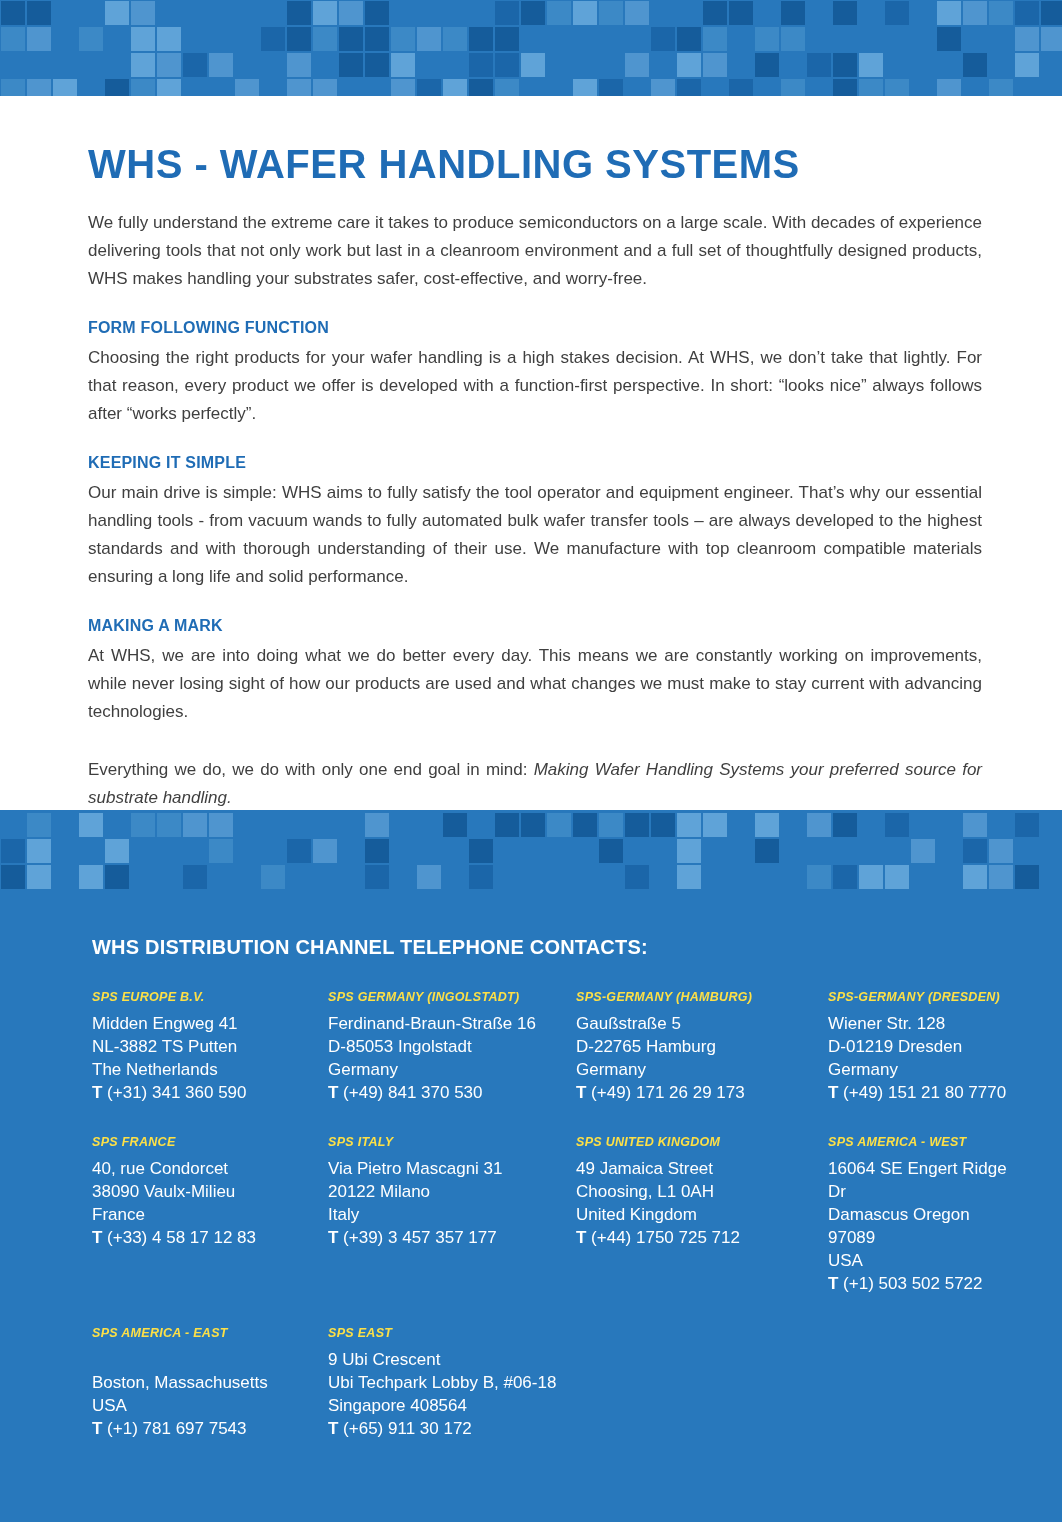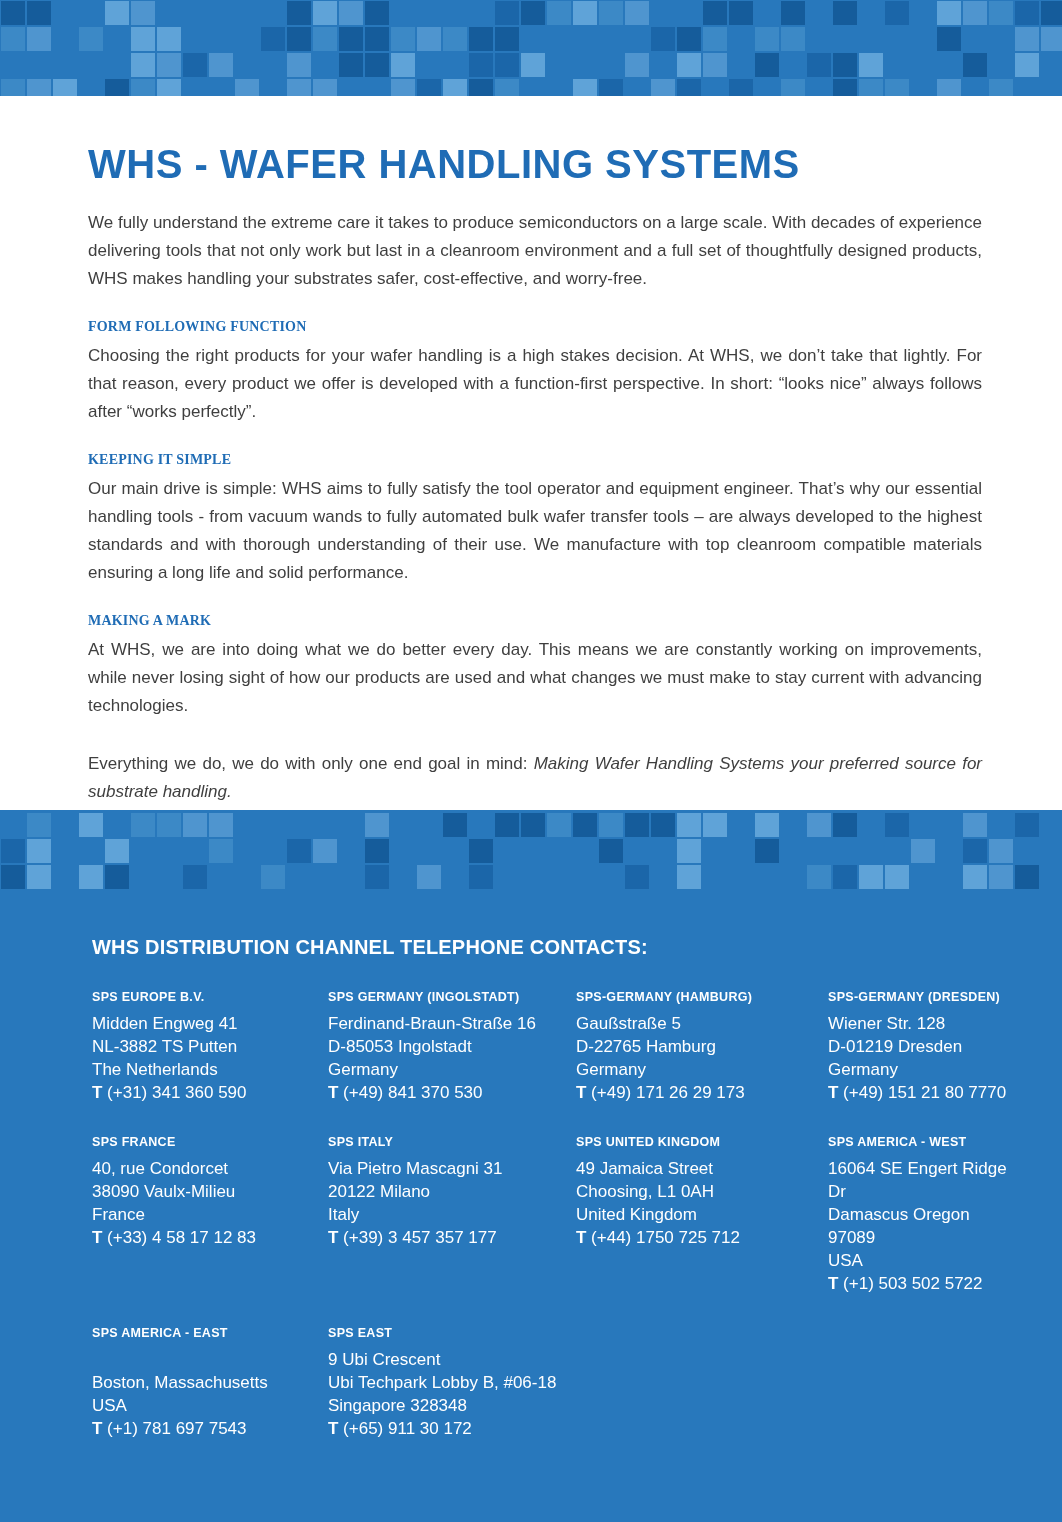--- a/index.html
+++ b/index.html
@@ -44,27 +44,26 @@
     margin-bottom: 22px;
     white-space: nowrap;
   }
   .body-text {
     font-size: 17px;
     line-height: 28px;
     color: #3F3F3F;
     text-align: justify;
   }
   .section-heading {
-    font-size: 14px;
+    font-size: 16px;
     font-weight: 700;
     color: #1F6CB5;
     margin-top: 26px;
     margin-bottom: 7px;
     letter-spacing: 0.2px;
-    font-family: Liberation Serif, serif;
   }
   .closing { margin-top: 30px; }
   .closing .italic { font-style: italic; }
 
   
   .footer {
     flex: 1;
     background: #2878BC;
     color: #ffffff;
   }
@@ -82,21 +81,22 @@
     row-gap: 30px;
     padding: 0 30px 0 92px;
   }
   .contact-card { padding-right: 14px; }
   .contact-name {
     font-size: 12.5px;
     font-weight: 700;
     letter-spacing: 0.3px;
     line-height: 16px;
     margin-bottom: 7px;
-    color: #ffffff;
+    color: #fde047;
+    font-style: italic;
   }
   .contact-line, .contact-phone {
     font-size: 17px;
     line-height: 23px;
     color: #ffffff;
   }
   .contact-phone .t { font-weight: 700; }
 </style>
 </head>
 <body>
@@ -333,17 +333,17 @@
         <div class="contact-name">SPS AMERICA - EAST</div>
         <div class="contact-line">&nbsp;</div>
         <div class="contact-line">Boston, Massachusetts</div>
         <div class="contact-line">USA</div>
         <div class="contact-phone"><span class="t">T</span> (+1) 781 697 7543</div>
       </div>
       <div class="contact-card">
         <div class="contact-name">SPS EAST</div>
         <div class="contact-line">9 Ubi Crescent</div>
         <div class="contact-line">Ubi Techpark Lobby B, #06-18</div>
-        <div class="contact-line">Singapore 328348</div>
+        <div class="contact-line">Singapore 408564</div>
         <div class="contact-phone"><span class="t">T</span> (+65) 911 30 172</div>
       </div>
     </div>
 </div>
 
 </body></html>

